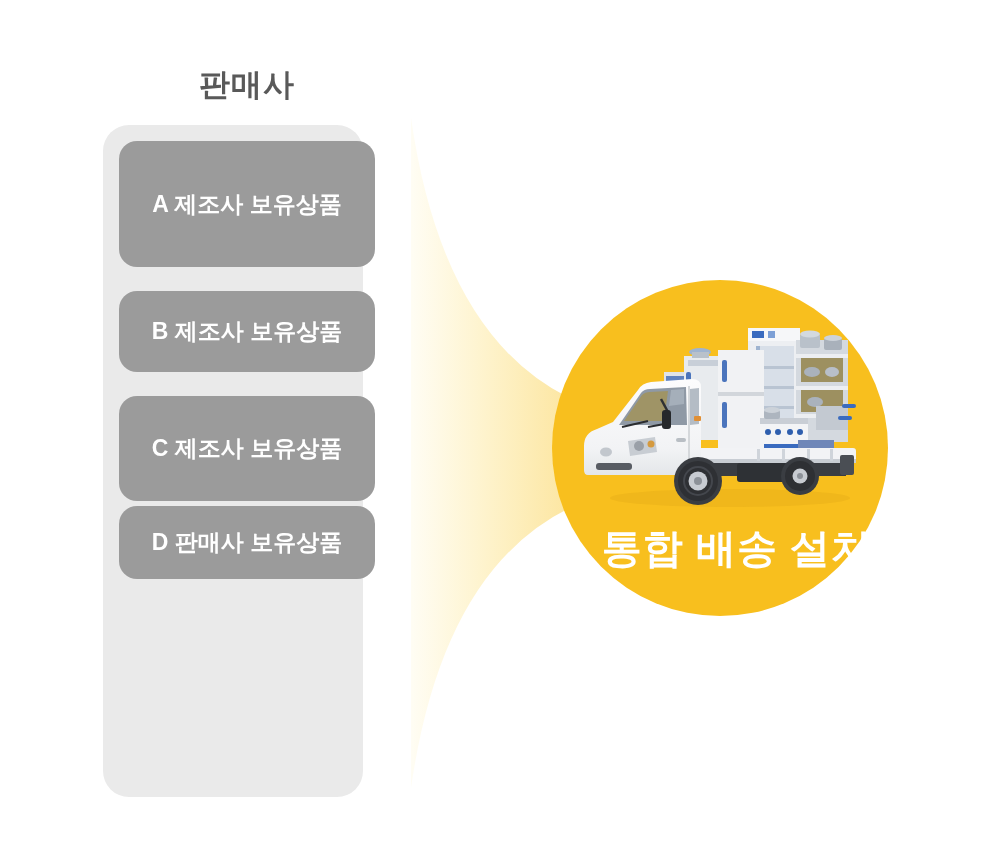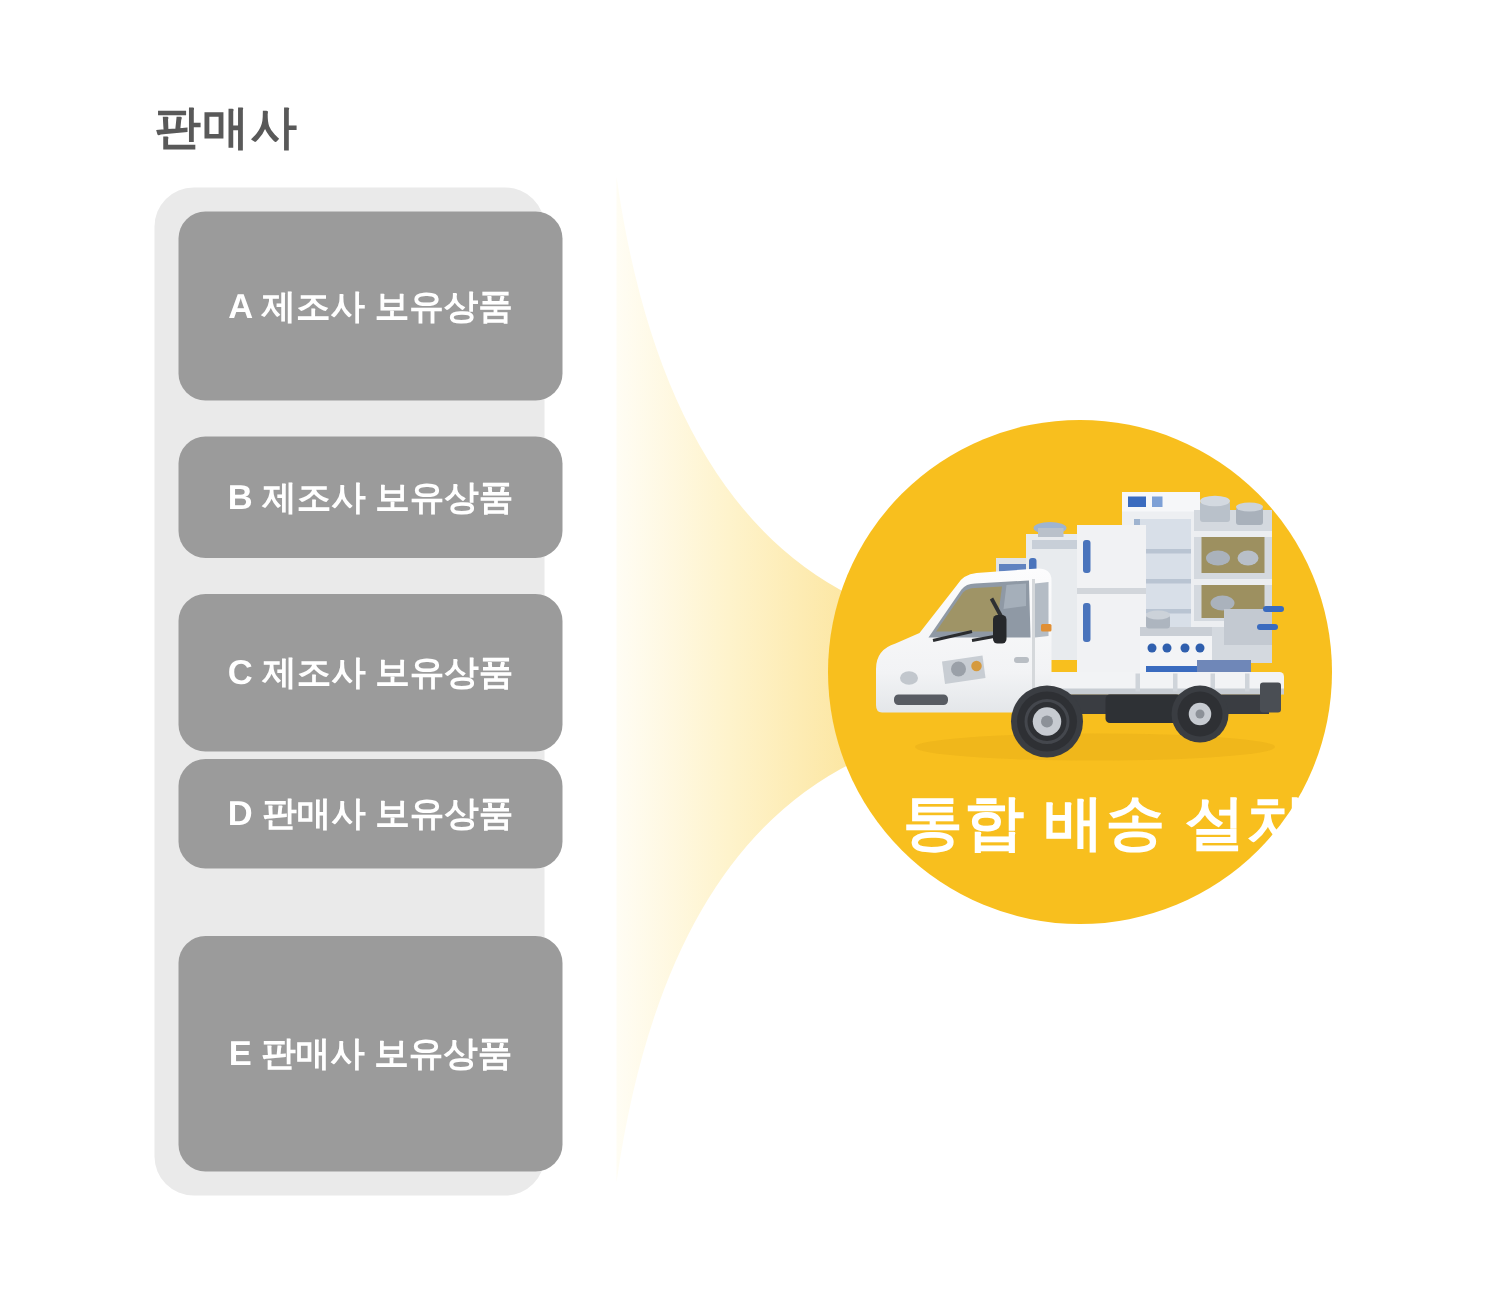--- a/index.html
+++ b/index.html
@@ -14,20 +14,21 @@
     height: 866px;
     background: #ffffff;
     border-radius: 42px;
     overflow: hidden;
   }
   .seller-title {
     position: absolute;
     left: 103px;
     top: 64px;
     width: 288px;
+    text-align: center;
     font-size: 31px;
     font-weight: 700;
     color: var(--title-gray, #595959);
     letter-spacing: 1px;
   }
   .seller-panel {
     position: absolute;
     left: 103px;
     top: 125px;
     width: 260px;
@@ -210,18 +211,17 @@
     </g>
   </svg>
 
   <div class="seller-title">판매사</div>
 
   <div class="seller-panel">
     <div class="product-box" style="top:16px;  height:126px;">A 제조사 보유상품</div>
     <div class="product-box" style="top:271px; height:105px;">C 제조사 보유상품</div>
     <div class="product-box" style="top:166px; height:81px;">B 제조사 보유상품</div>
     <div class="product-box" style="top:381px; height:73px;">D 판매사 보유상품</div>
-    <div class="product-box" style="top:499px; height:157px;">E 판매사 보유상품</div>
   </div>
 
   <div class="delivery-label">통합 배송 설치</div>
 
 </div>
 
 </body></html>

